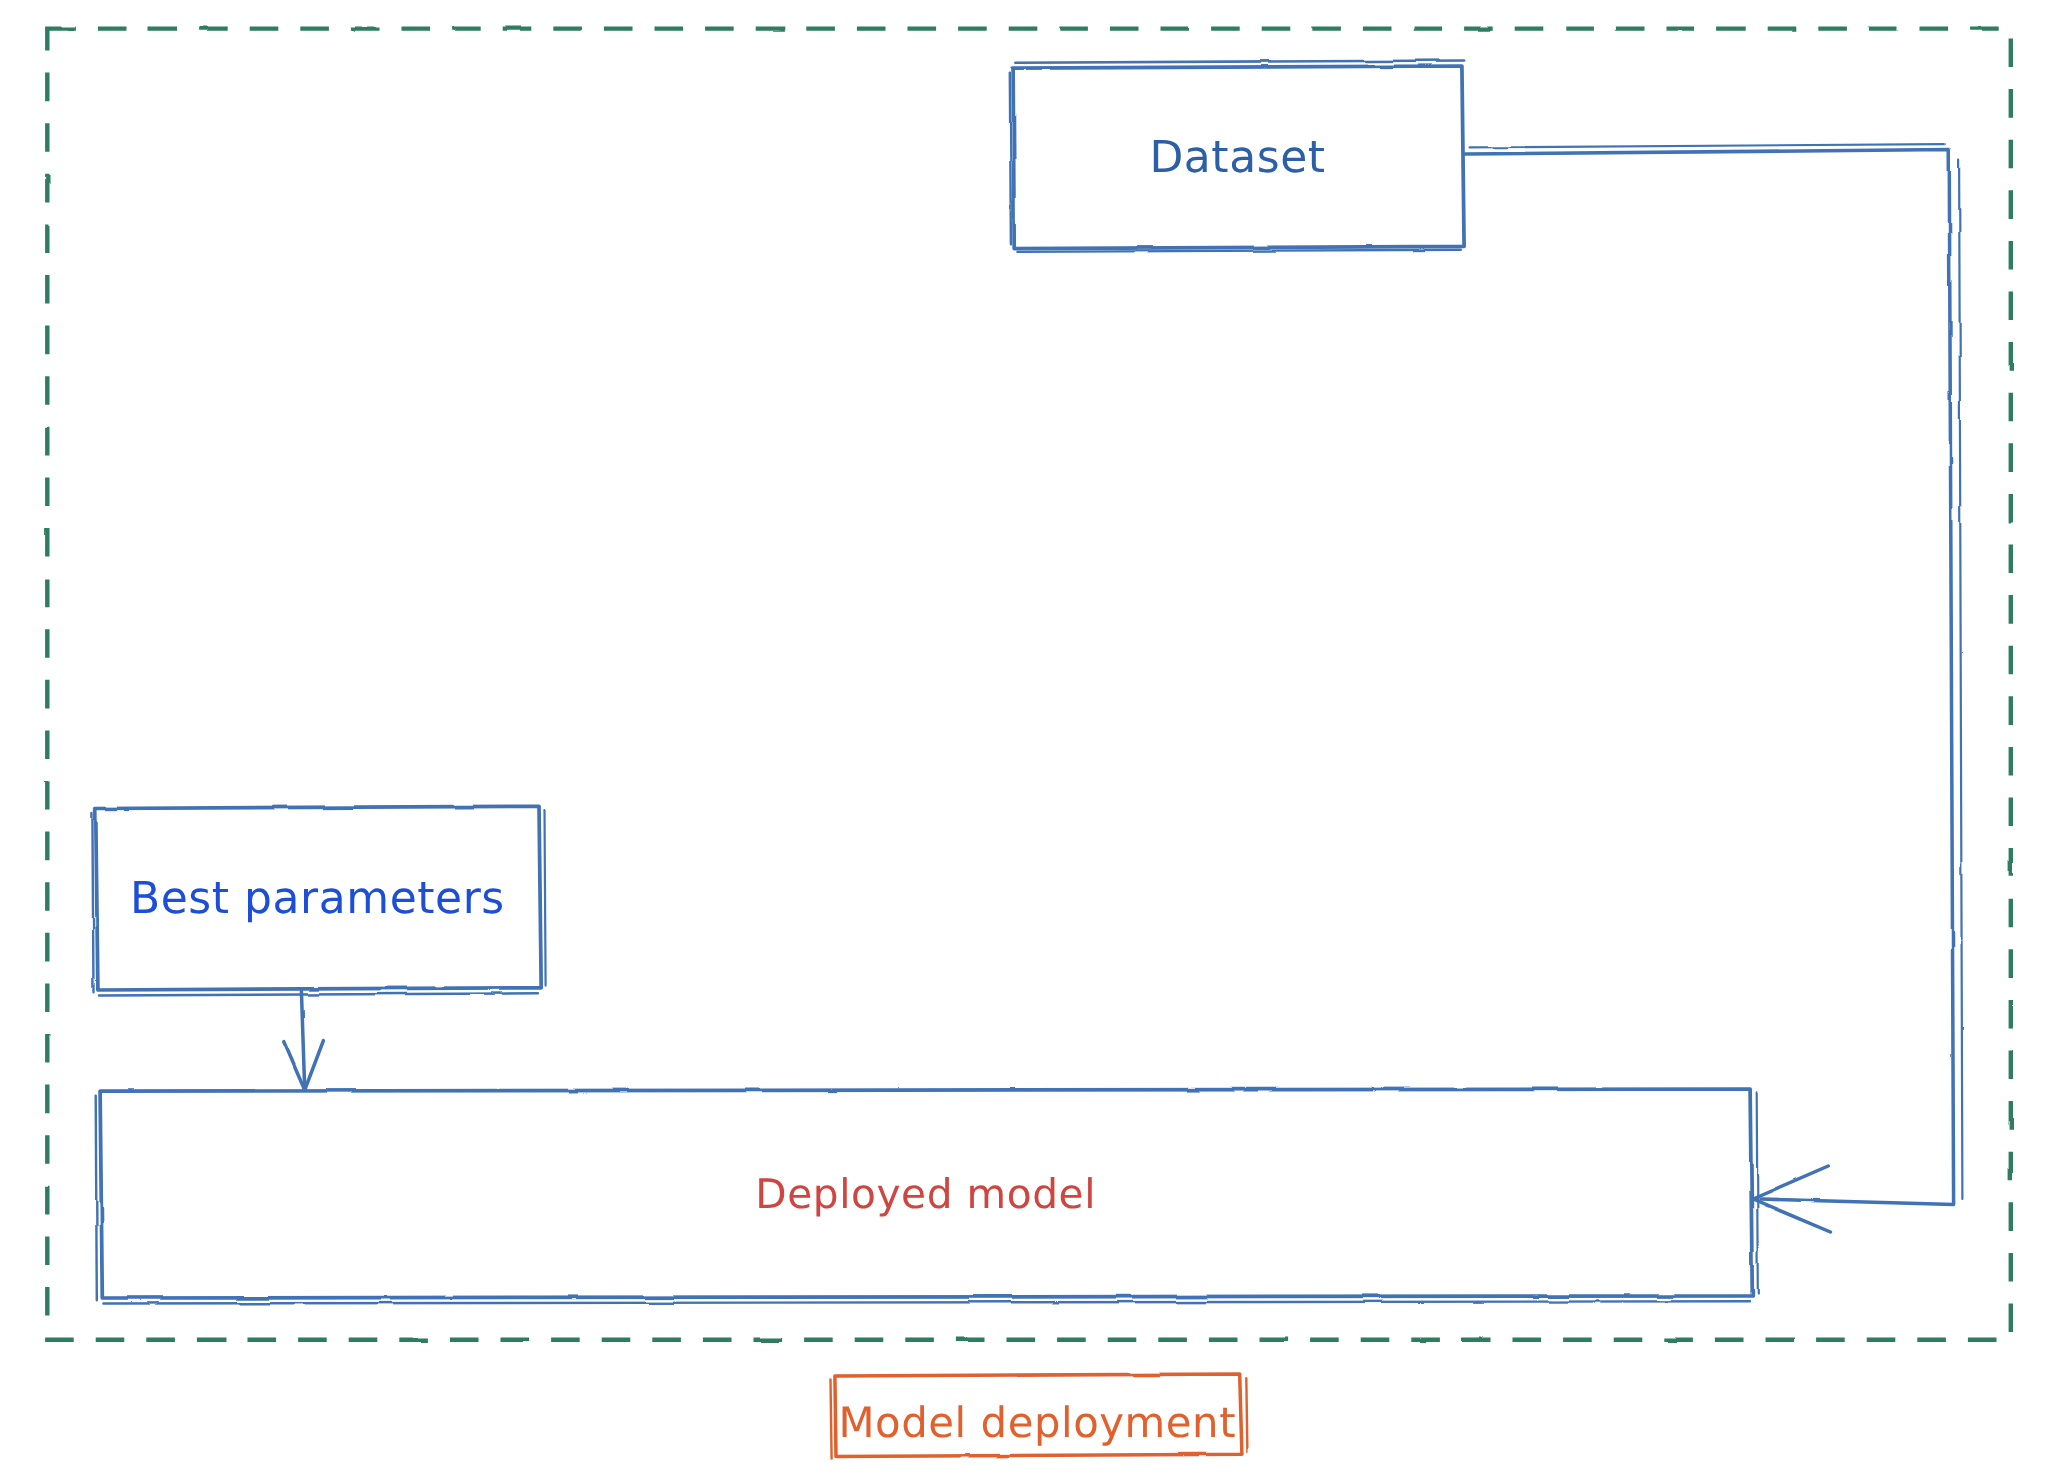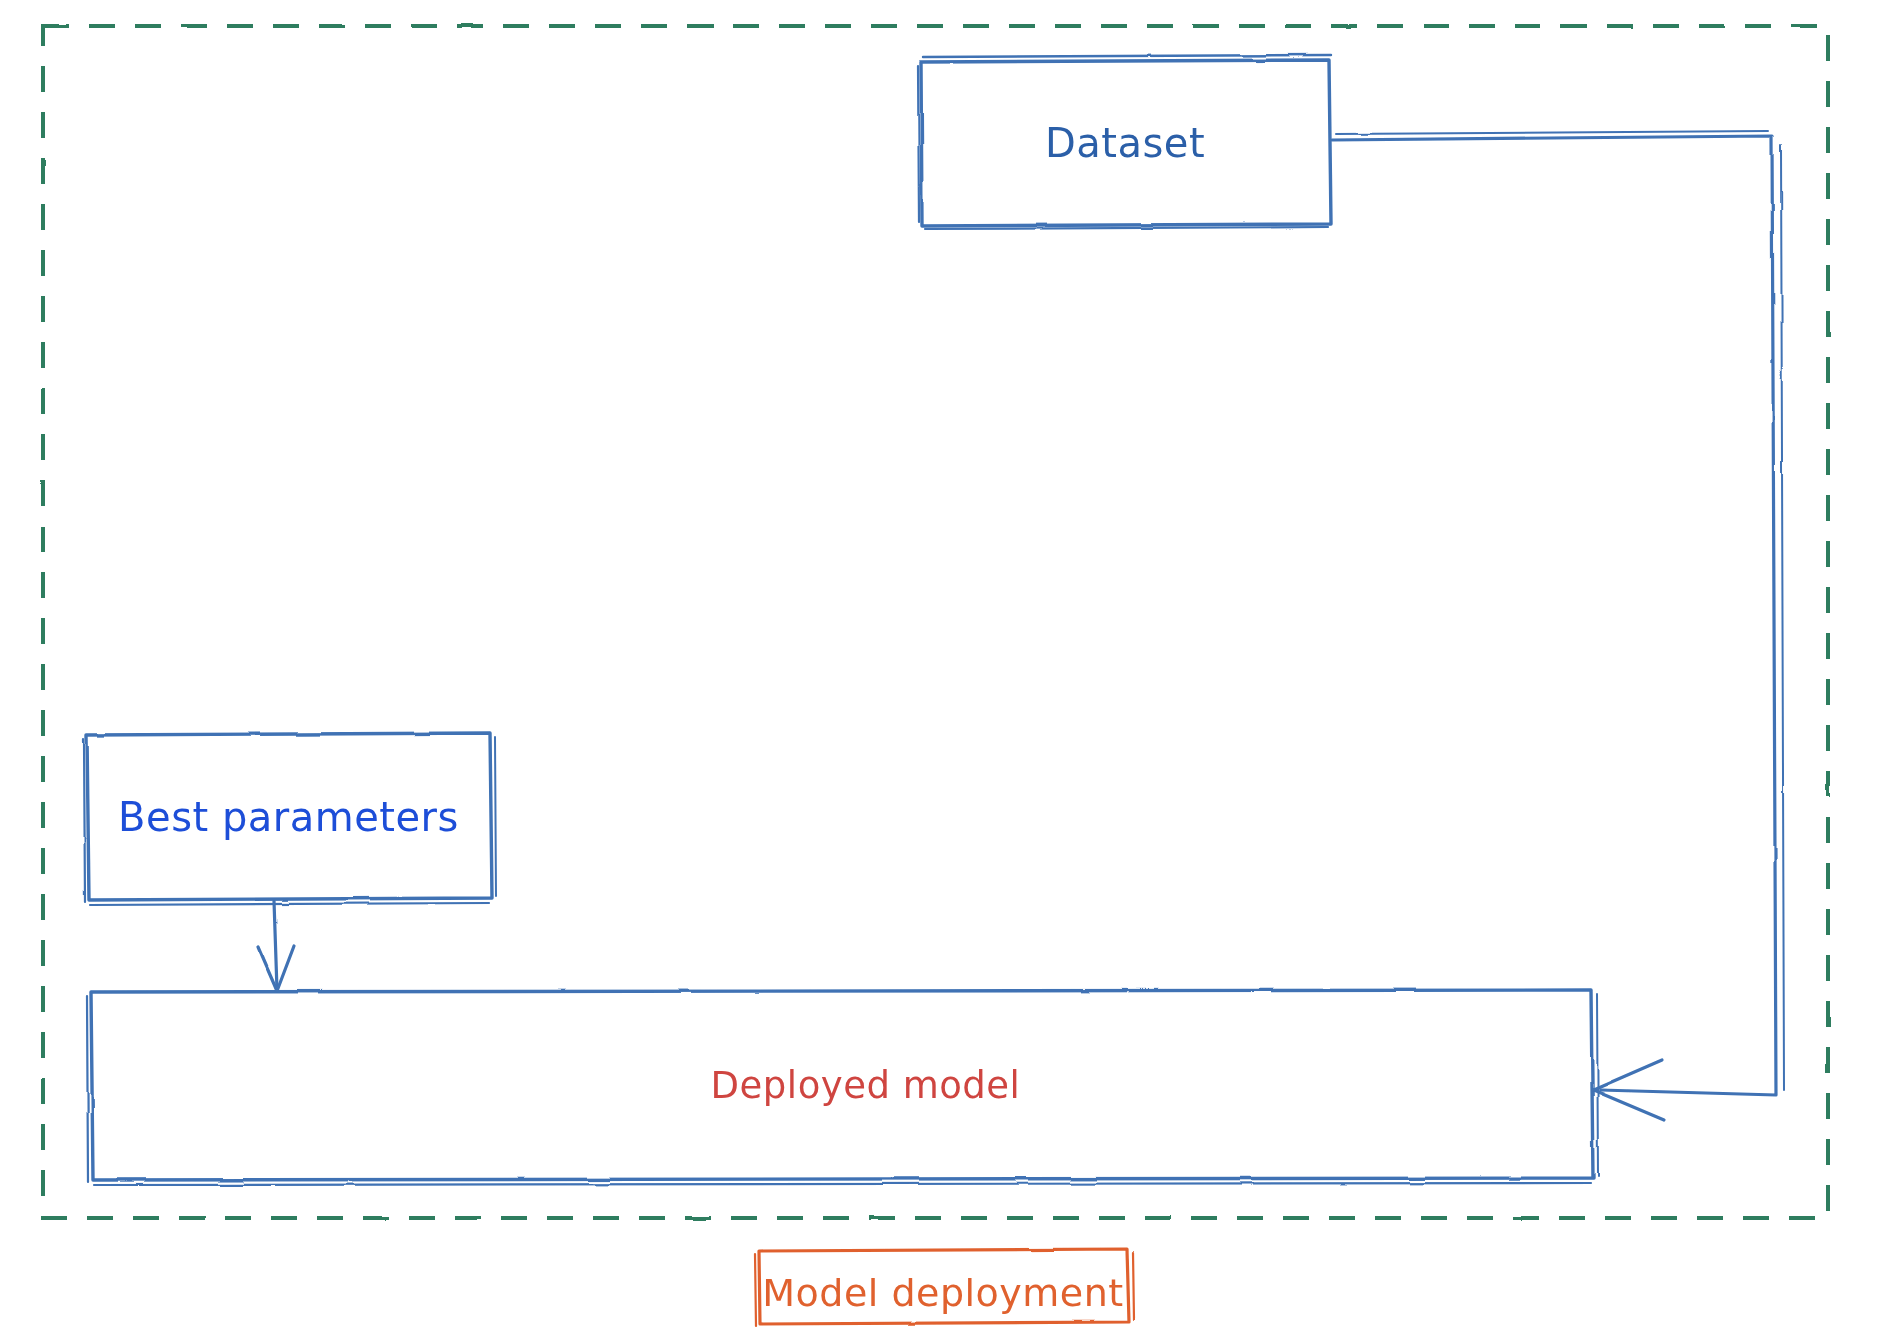--- a/index.html
+++ b/index.html
@@ -53,21 +53,20 @@
     color: #1d4ed8;
     font-size: 40px;
   }
   .lbl-deployed {
     left: 90px;
     top: 990px;
     width: 1503px;
     height: 190px;
     color: #cf4540;
     font-size: 37px;
-    margin-left: 24px;
   }
   .lbl-groupbox {
     left: 757px;
     top: 1249px;
     width: 372px;
     height: 88px;
     color: #e0612e;
     font-size: 38px;
   }
 </style>

